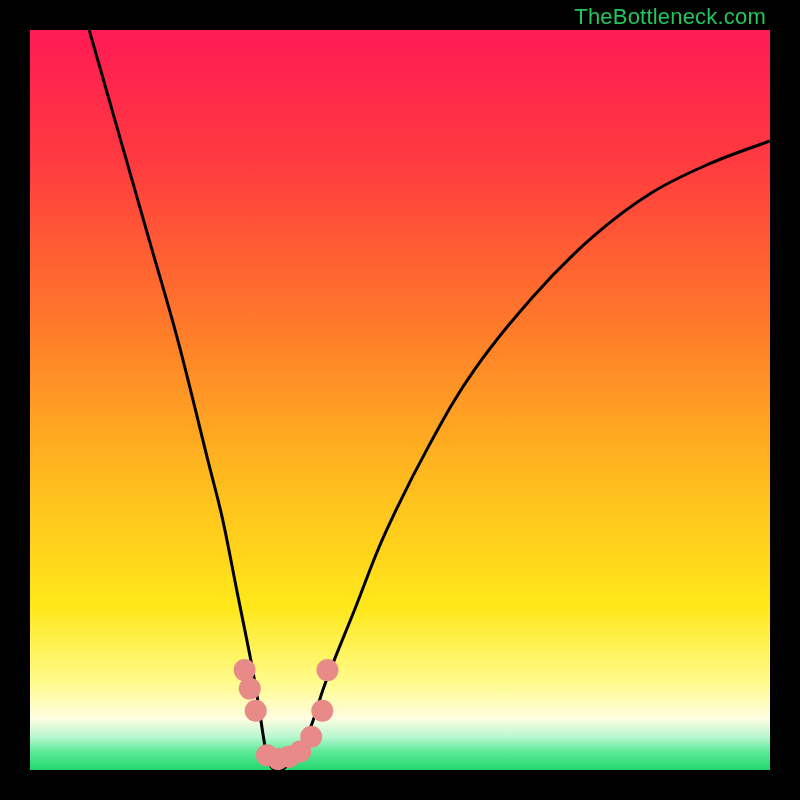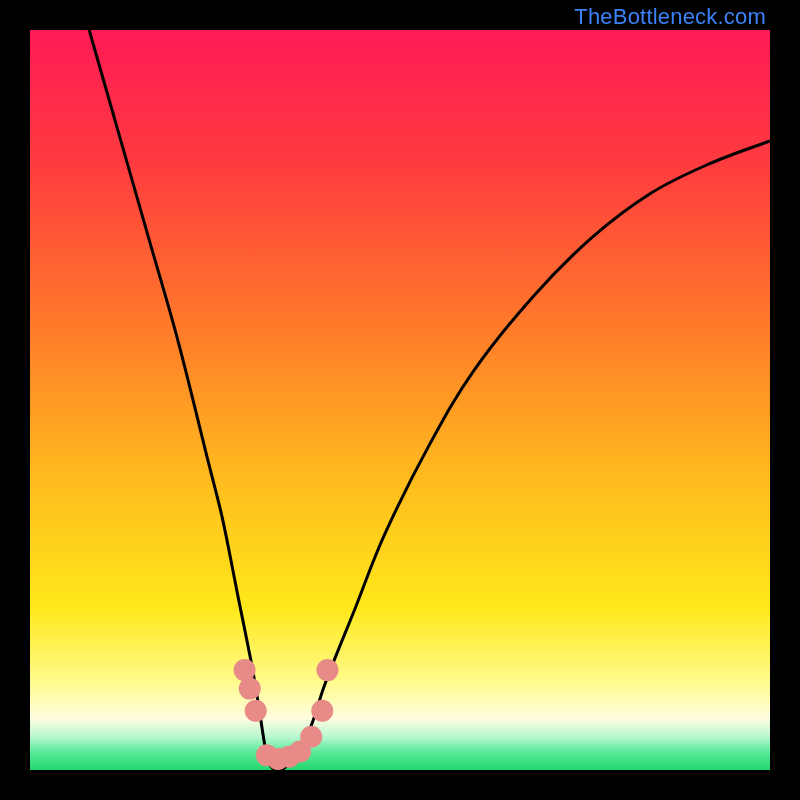--- a/index.html
+++ b/index.html
@@ -24,21 +24,21 @@
     position: absolute;
     left: 30px;
     top: 30px;
     width: 740px;
     height: 740px;
   }
   .watermark {
     position: absolute;
     top: 4px;
     right: 34px;
-    color: #3b82f6;
+    color: #22c55e;
     font-size: 22px;
     letter-spacing: 0.2px;
     font-weight: 400;
     z-index: 20;
   }
   svg { display: block; }
 </style>
 </head>
 <body>
 

